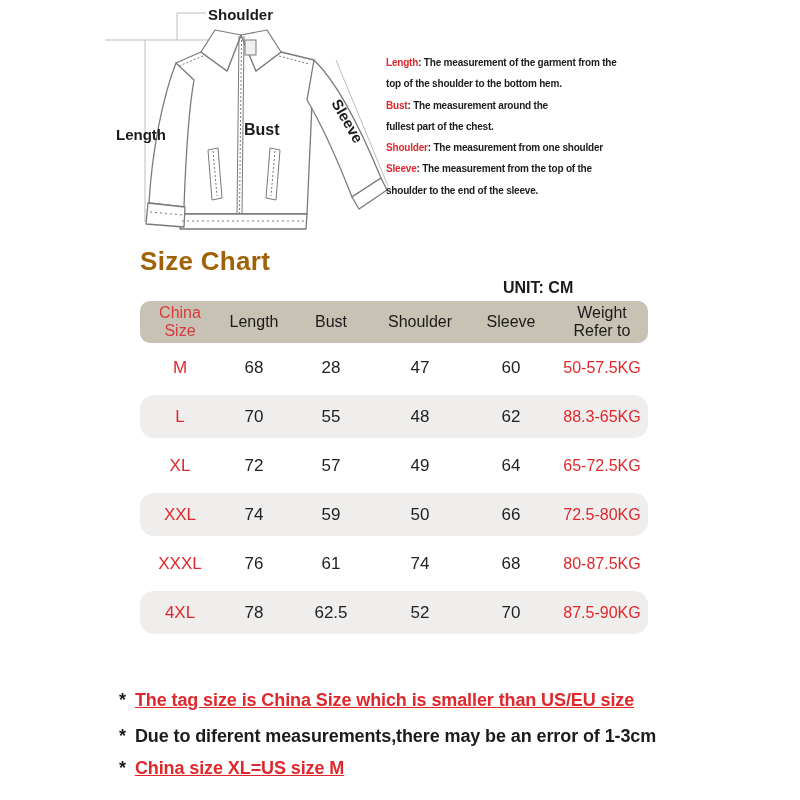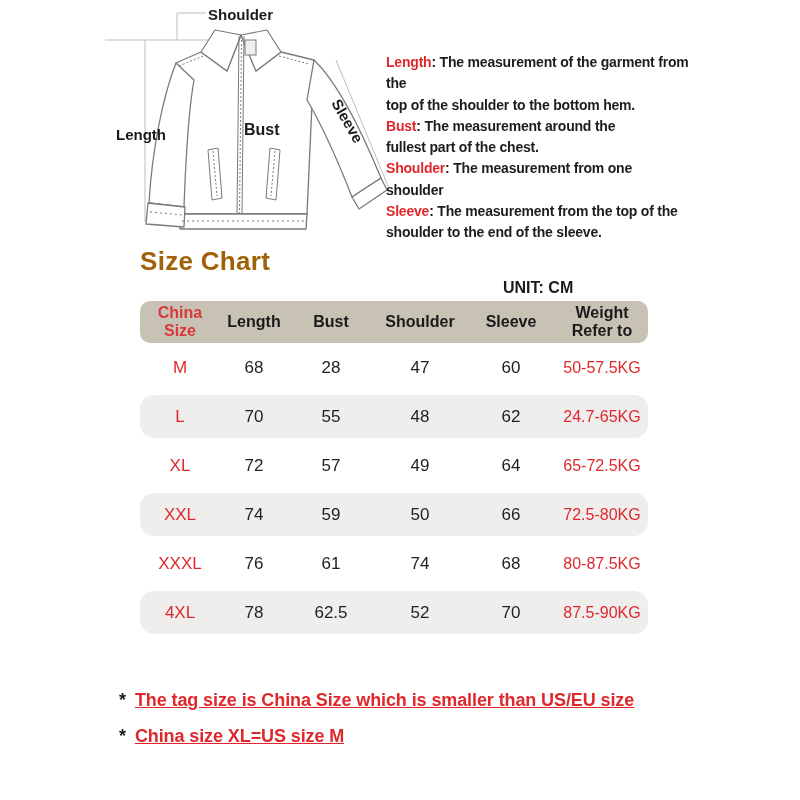--- a/index.html
+++ b/index.html
@@ -9,42 +9,42 @@
     position: relative; width: 688px; height: 800px;
     background: #ffffff; overflow: hidden;
   }
 
   
   .jacket-wrap { position: absolute; left: 90px; top: 0; width: 310px; height: 245px; }
 
   
   .defs {
     position: absolute; left: 386px; top: 52px; width: 305px;
-    font-size: 14px; font-weight: 700; letter-spacing: -0.2px;
+    font-size: 10px; font-weight: 700; letter-spacing: -0.2px;
     line-height: 21.3px; color: #1c1c1c;
   }
   .red-t { color: #e0282c; }
 
   
   .title {
     position: absolute; left: 140px; top: 246px; width: 508px;
     text-align: left; font-size: 26px; font-weight: 700; color: #a16207;
     letter-spacing: 0.3px;
   }
   .unit {
     position: absolute; left: 503px; top: 279px;
     font-size: 16px; font-weight: 700; color: #1a1a1a;
   }
 
   
   .table { position: absolute; left: 140px; top: 301px; width: 508px; }
   .thead {
     display: grid; grid-template-columns: 80px 68px 86px 92px 90px 92px;
     align-items: center; height: 42px; background: #c8c2b4; border-radius: 10px;
-    font-size: 16px; color: #1a1a1a; font-weight: bold;
+    font-size: 16px; color: #1a1a1a;
   }
   .thead .cell { text-align: center; line-height: 1.1; }
   .hd-inner { display: inline-block; vertical-align: middle; }
   .hd-size .hd-inner { width: 52px; color: #d83a3c; }
   .hd-weight .hd-inner { width: 82px; }
   .tbody { margin-top: 3px; }
   .trow {
     display: grid; grid-template-columns: 80px 68px 86px 92px 90px 92px;
     align-items: center; height: 43px; margin-bottom: 6px; font-size: 17px;
   }
@@ -147,21 +147,21 @@
         <div class="cell">47</div>
         <div class="cell">60</div>
         <div class="cell c-weight">50-57.5KG</div>
       </div>
       <div class="trow alt">
         <div class="cell c-size">L</div>
         <div class="cell">70</div>
         <div class="cell">55</div>
         <div class="cell">48</div>
         <div class="cell">62</div>
-        <div class="cell c-weight">24.7-65KG</div>
+        <div class="cell c-weight">88.3-65KG</div>
       </div>
       <div class="trow">
         <div class="cell c-size">XL</div>
         <div class="cell">72</div>
         <div class="cell">57</div>
         <div class="cell">49</div>
         <div class="cell">64</div>
         <div class="cell c-weight">65-72.5KG</div>
       </div>
       <div class="trow alt">
@@ -186,16 +186,17 @@
         <div class="cell">62.5</div>
         <div class="cell">52</div>
         <div class="cell">70</div>
         <div class="cell c-weight">87.5-90KG</div>
       </div>
     </div>
   </div>
 
   <div class="notes">
     <div class="note note-red"><span class="star">*</span><span class="ntext">The tag size is China Size which is smaller than US/EU size</span></div>
+    <div class="note note-black"><span class="star">*</span><span class="ntext">Due to diferent measurements,there may be an error of 1-3cm</span></div>
     <div class="note note-red"><span class="star">*</span><span class="ntext">China size XL=US size M</span></div>
   </div>
 
 </div>
 
 </body></html>

